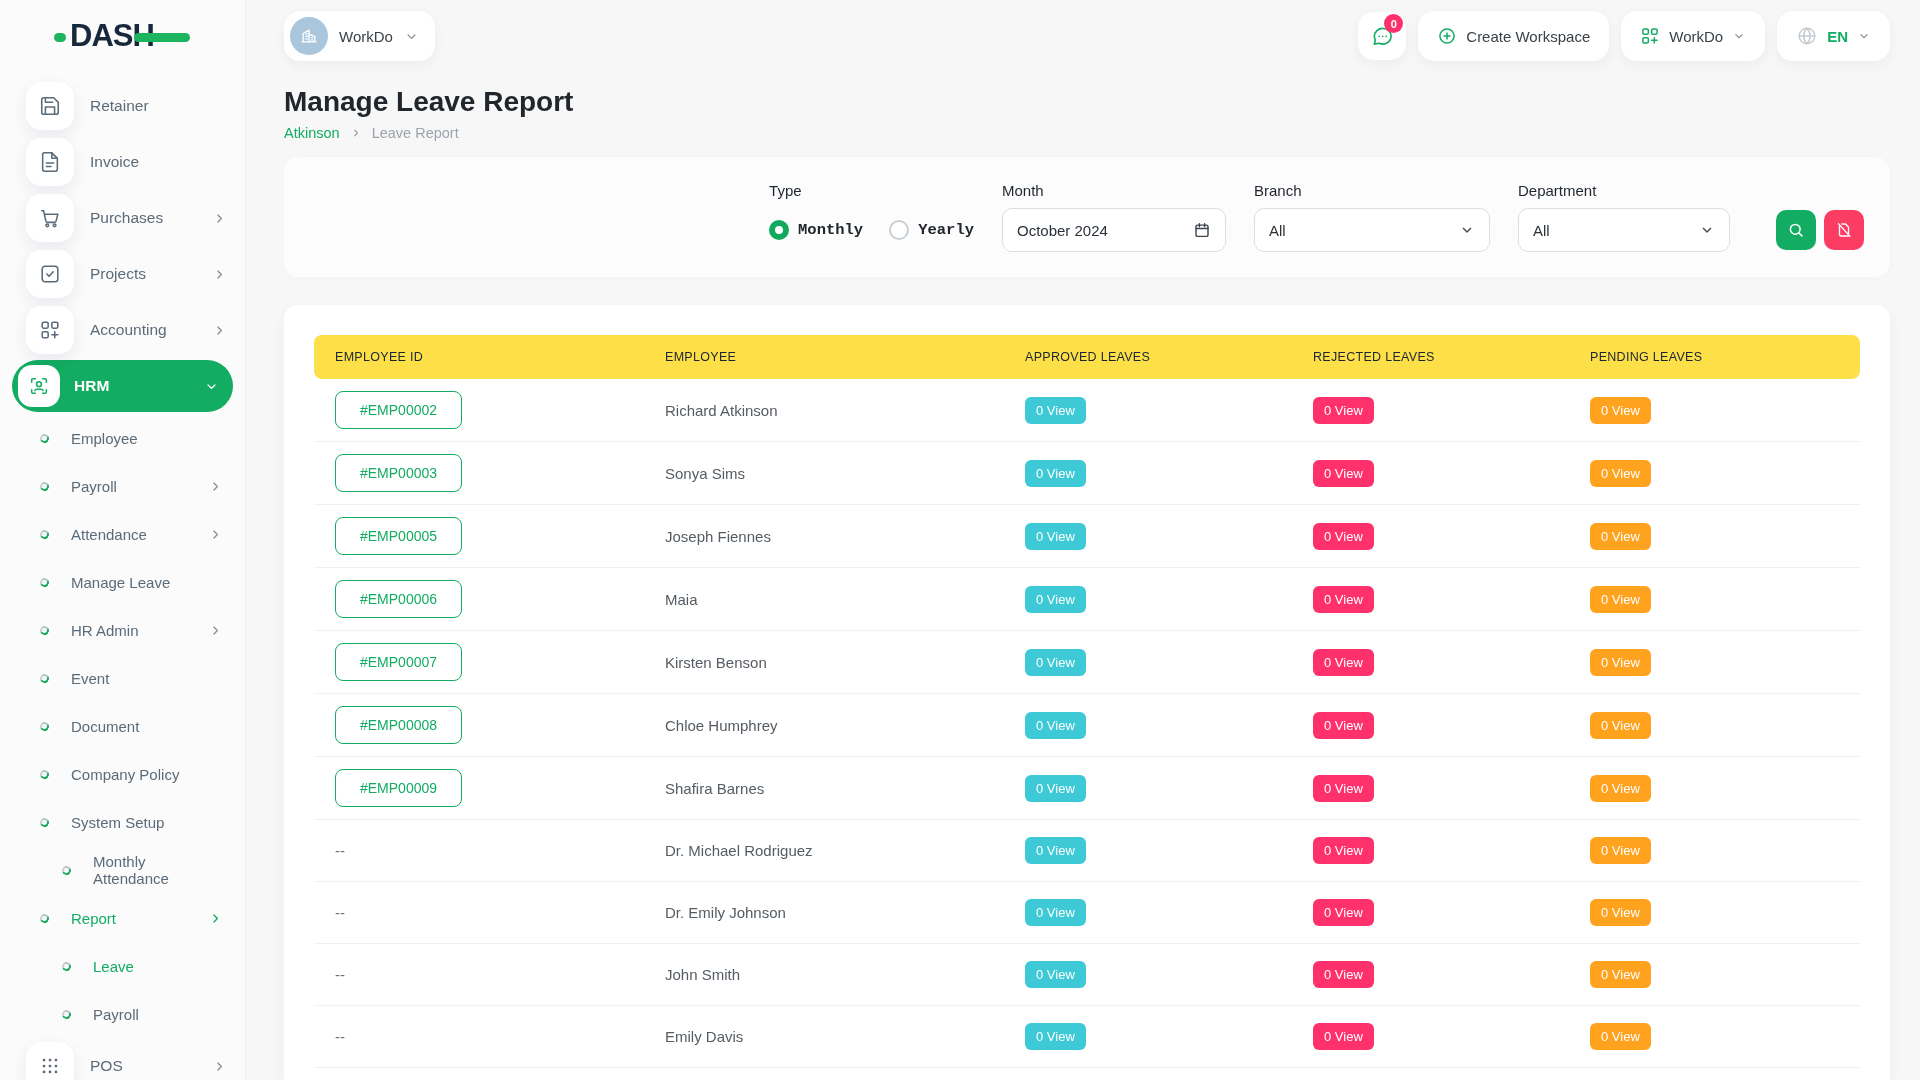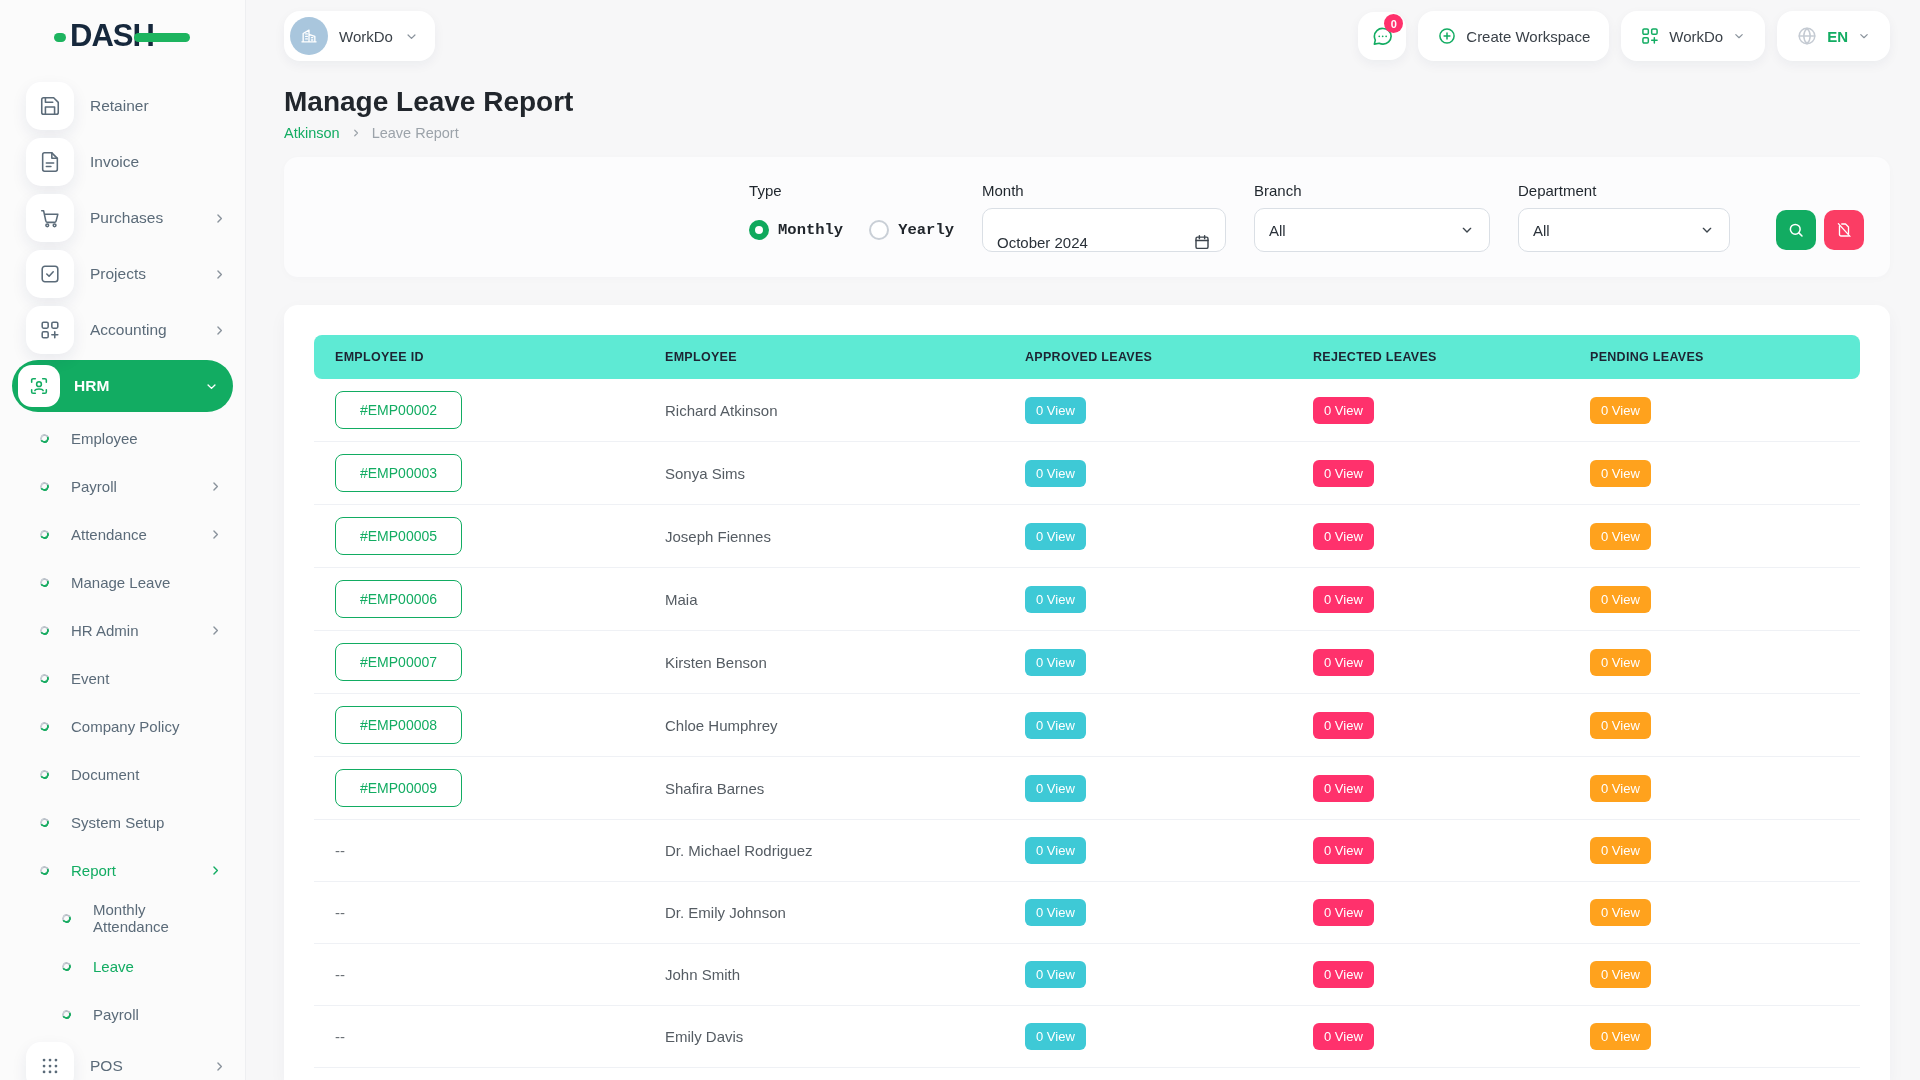--- a/index.html
+++ b/index.html
@@ -66,31 +66,31 @@
   .flabel { font-size:15px; color:#1F262D; }
   .radio-row { display:flex; gap:26px; align-items:center; height:44px;font-family:Liberation Mono, monospace; }
   .radio { display:flex; align-items:center; gap:9px; font-size:15.5px; font-weight:700; color:#21262C; cursor:pointer; }
   .rdot { width:20px; height:20px; border-radius:50%; background:#fff; }
   .rdot.on { border:6px solid #10A95D; }
   .rdot.off { border:2px solid #C9CFD6; }
   .input-box, .select-box { height:44px; background:#fff; border:1px solid #DADFE5; border-radius:10px; display:flex; align-items:center; padding:0 14px; font-size:15px; color:#2A3139; cursor:pointer; }
   .input-box .cal, .select-box .chev2 { margin-left:auto; display:flex; color:#3D454D; }
   .input-box .cal svg { width:18px; height:18px; }
   .select-box .chev2 svg { width:16px; height:16px; }
-  .w-month { width:244px;align-items:flex-end; } .w-branch { width:236px; } .w-dept { width:212px; }
+  .w-month { width:224px; } .w-branch { width:236px; } .w-dept { width:212px; }
   .fbuttons { display:flex; gap:8px; align-self:flex-end; margin-bottom:2px; margin-left:18px; }
   .btn-sq { width:40px; height:40px; border-radius:10px; border:none; display:flex; align-items:center; justify-content:center; color:#fff; cursor:pointer; }
   .btn-search { background:#12AC62; }
   .btn-reset { background:#FB3D64; }
   .btn-sq svg { width:18px; height:18px; }
 
   
   .table-card { margin-top:28px; background:#fff; border-radius:14px 14px 0 0; padding:30px 30px 0; flex:1; box-shadow:0 6px 18px rgba(24,43,88,.04); overflow:hidden; }
   table { width:100%; border-collapse:collapse; table-layout:fixed; }
-  thead th { background:#5eead4; font-size:12.5px; font-weight:700; color:#1D2433; text-align:left; padding:15px 21px; letter-spacing:.3px; }
+  thead th { background:#fde047; font-size:12.5px; font-weight:400; color:#1D2433; text-align:left; padding:15px 21px; letter-spacing:.3px; }
   thead th:first-child { border-radius:8px 0 0 8px; }
   thead th:last-child { border-radius:0 8px 8px 0; }
   tbody td { padding:12px 21px; border-bottom:1px solid #EFF1F5; font-size:15px; color:#555C63; vertical-align:middle; }
   tbody tr.short td { padding:17px 21px; }
   .emp-id { display:inline-block; background:#fff; border:1px solid #12AC62; color:#12AC62; border-radius:8px; padding:10px 24px; font-size:14px; font-family:inherit; cursor:pointer; }
   .dash { color:#6B7177; }
   .badge-view { display:inline-block; color:#fff; font-size:13px; border-radius:6px; padding:6px 11px; cursor:pointer; }
   .b-approved { background:#3EC9D6; }
   .b-rejected { background:#FF316C; }
   .b-pending  { background:#FFA21D; }
@@ -224,42 +224,42 @@
               <polyline points="9.5 6.5 15 12 9.5 17.5"></polyline>
             </svg>
           </span>
         </div>
         <div class="sub-item">
           <span class="bullet"></span>
           <span class="sub-label">Event</span>
         </div>
         <div class="sub-item">
           <span class="bullet"></span>
+          <span class="sub-label">Document</span>
+        </div>
+        <div class="sub-item">
+          <span class="bullet"></span>
           <span class="sub-label">Company Policy</span>
         </div>
         <div class="sub-item">
           <span class="bullet"></span>
-          <span class="sub-label">Document</span>
-        </div>
-        <div class="sub-item">
-          <span class="bullet"></span>
           <span class="sub-label">System Setup</span>
         </div>
+        <div class="sub-item nested">
+          <span class="bullet"></span>
+          <span class="sub-label">Monthly Attendance</span>
+        </div>
         <div class="sub-item green">
           <span class="bullet"></span>
           <span class="sub-label">Report</span>
           <span class="chev">
             <svg viewBox="0 0 24 24" fill="none" stroke="currentColor" stroke-width="2.2" stroke-linecap="round" stroke-linejoin="round">
               <polyline points="9.5 6.5 15 12 9.5 17.5"></polyline>
             </svg>
           </span>
-        </div>
-        <div class="sub-item nested">
-          <span class="bullet"></span>
-          <span class="sub-label">Monthly Attendance</span>
         </div>
         <div class="sub-item nested green">
           <span class="bullet"></span>
           <span class="sub-label">Leave</span>
         </div>
         <div class="sub-item nested">
           <span class="bullet"></span>
           <span class="sub-label">Payroll</span>
         </div>
       </nav>

